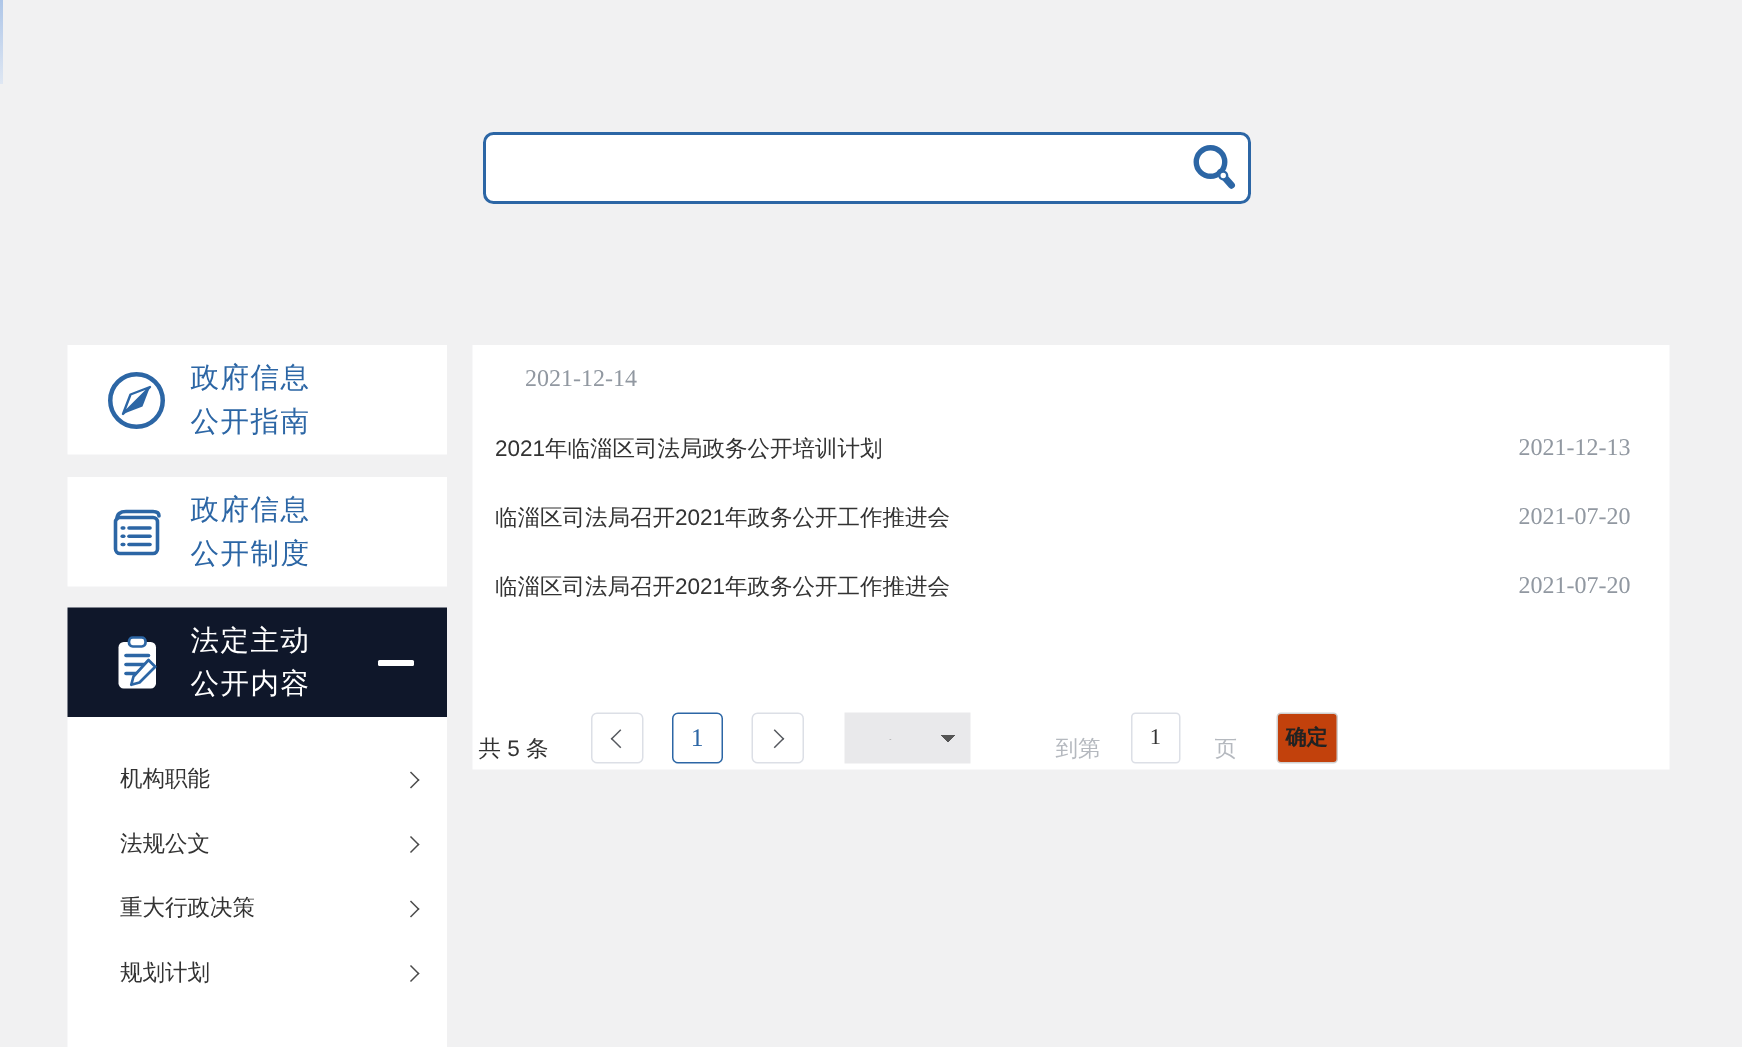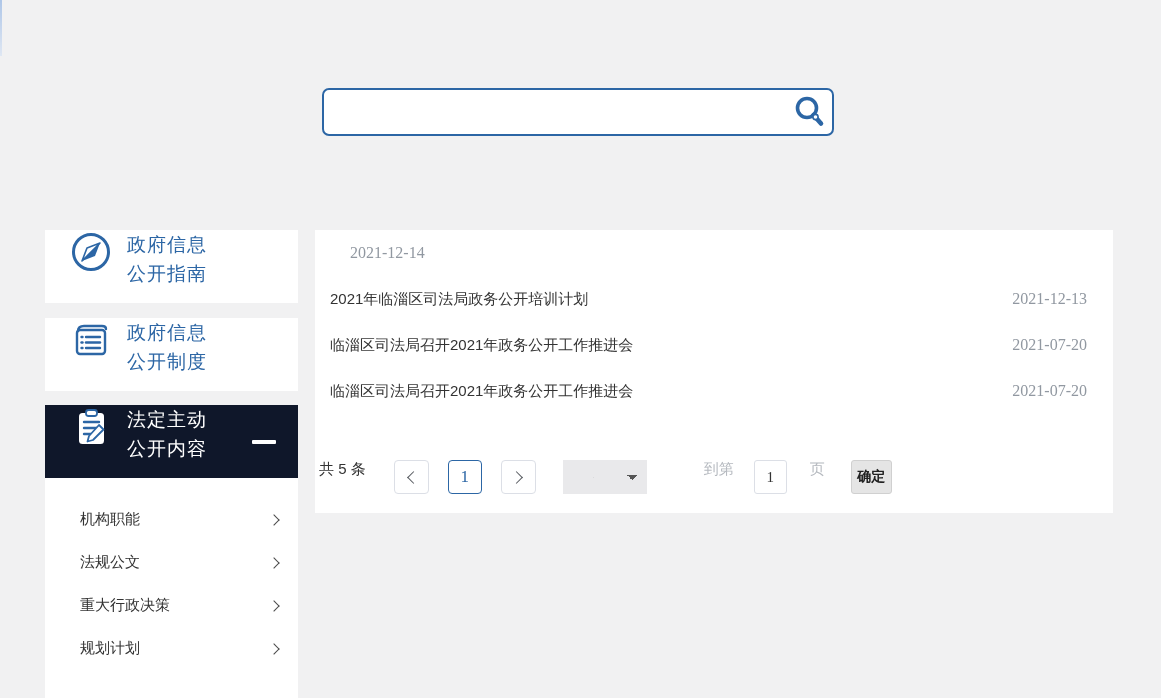--- a/index.html
+++ b/index.html
@@ -29,21 +29,21 @@
   }
   .search-btn {
     width: 44px; height: 44px; border: none; background: transparent;
     cursor: pointer; display: flex; align-items: center; justify-content: center;
   }
 
   
   .sidebar { position: absolute; left: 45px; top: 230px; width: 253px; }
   .side-item {
     position: absolute; left: 0; width: 253px; height: 73px;
-    background: #fff; display: flex; align-items: flex-start; cursor: pointer;
+    background: #fff; display: flex; align-items: center; cursor: pointer;
   }
   .side-item .icon-box { width: 44px; height: 44px; margin-left: 24px; flex: none; }
   .side-item .labels {
     margin-left: 14px; font-size: 19px; color: #2c66a5;
     line-height: 29px; letter-spacing: 1px;
   }
   .side-item.active { background: #0f172a; }
   .side-item.active .labels { color: #fff; }
   .side-item .minus {
     position: absolute; right: 22px; top: 35px; width: 24px; height: 4px;
@@ -79,22 +79,22 @@
     flex: 1; font-size: 15px; color: #333; white-space: nowrap;
     overflow: hidden; text-overflow: ellipsis;
   }
   .news-date {
     font-family: "Liberation Serif", serif; font-size: 16px; color: #9198a1;
     margin-left: 20px; flex: none;
   }
 
   
   .pagination {
-    position: absolute; left: 4px; top: 230px; width: 790px; height: 34px;
-    display: flex; align-items: flex-start; font-size: 15px; color: #333; gap: 10px;
+    position: absolute; left: 4px; top: 245px; width: 790px; height: 34px;
+    display: flex; align-items: flex-end; font-size: 15px; color: #333; gap: 10px;
   }
   .pg-total { margin-right: 18px; }
   .pg-btn {
     width: 35px; height: 34px; background: #fff; border: 1px solid #dcdfe6;
     border-radius: 4px; display: flex; align-items: center; justify-content: center;
     cursor: pointer; margin-right: 9px;
   }
   .pg-btn .chev { border-color: #55585e; width: 9px; height: 9px; }
   .pg-btn .chev.left  { transform: rotate(-135deg); margin-left: 4px; }
   .pg-btn .chev.right { transform: rotate(45deg);  margin-right: 4px; }
@@ -115,21 +115,21 @@
     background-size: 5px 5px, 5px 5px; background-repeat: no-repeat;
   }
   .pg-goto-label { color: #b5b9bf; margin-left: 47px; }
   .pg-goto-input {
     width: 33px; height: 34px; border: 1px solid #dcdfe6; border-radius: 3px;
     text-align: center; font-size: 15px; color: #333; margin-left: 10px;
     font-family: "Liberation Serif", serif; outline: none;
   }
   .pg-page-label { color: #b5b9bf; margin-left: 13px; }
   .pg-confirm {
-    width: 41px; height: 34px; background: #e5e5e5; border: 1px solid #d0d0d0;
+    width: 41px; height: 34px; background: #c2410c; border: 1px solid #d0d0d0;
     border-radius: 3px; font-size: 14px; font-weight: bold; color: #222;
     margin-left: 16px; cursor: pointer; font-family: "Liberation Sans", sans-serif;
   }
 
   svg { display: block; }
 </style>
 </head>
 <body>
 
 <div class="edge-strip"></div>

